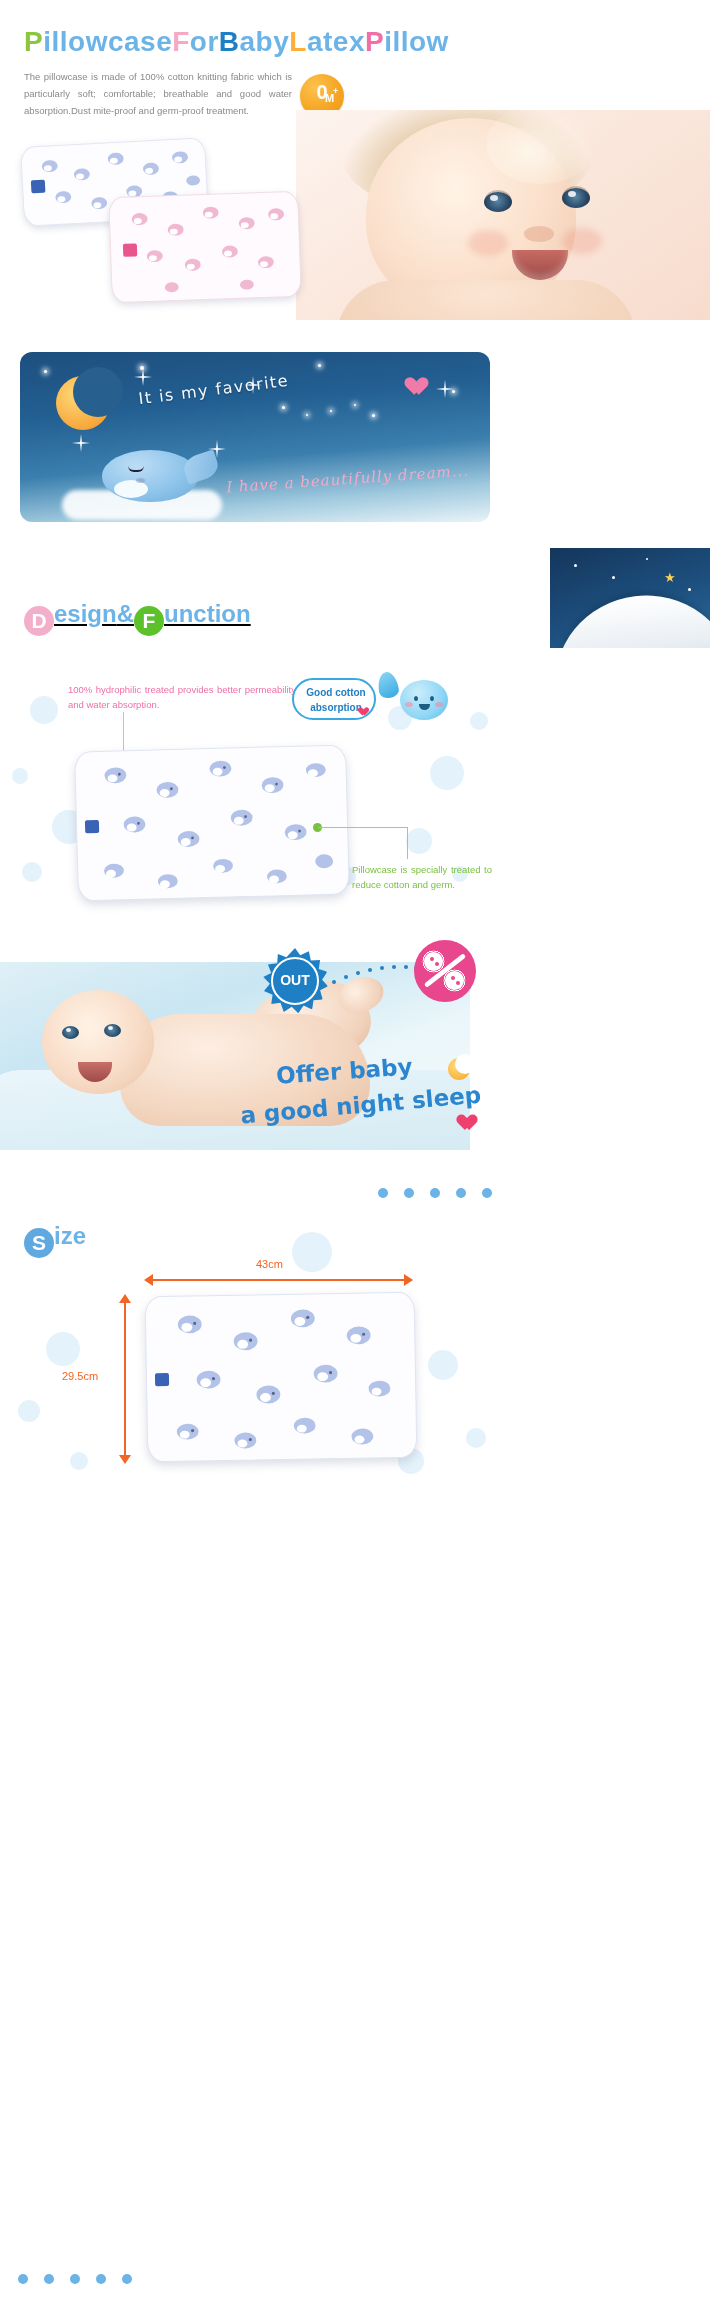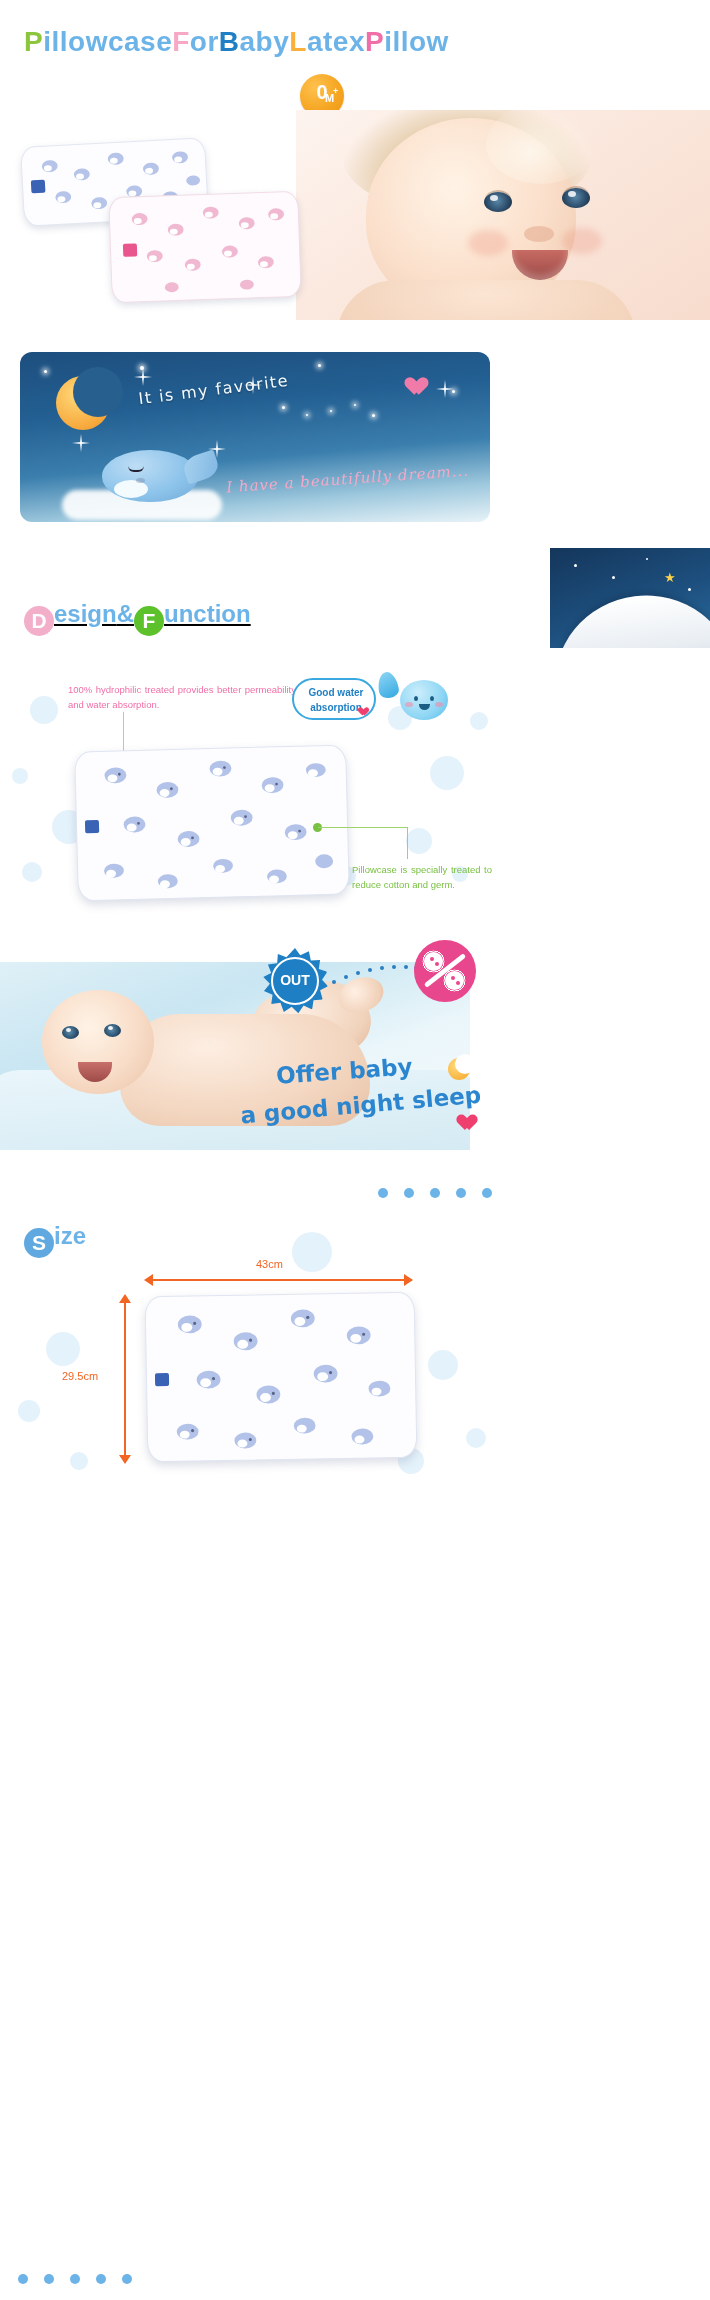--- a/index.html
+++ b/index.html
@@ -214,20 +214,21 @@
 <body>
 
 <div class="page">
 
   <div class="hero">
 
     <div class="title">
       <span class="c-green">P</span><span class="c-blue">illowcase </span><span class="c-pink">F</span><span class="c-blue">or </span><span class="c-dblue">B</span><span class="c-blue">aby </span><span class="c-yellow">L</span><span class="c-blue">atex </span><span class="c-hotpink">P</span><span class="c-blue">illow</span>
     </div>
 
+    <p class="intro">The pillowcase is made of 100% cotton knitting fabric which is particularly soft; comfortable; breathable and good water absorption.Dust mite-proof and germ-proof treatment.</p>
 
     <div class="badge0m">
       <div class="b-main">0</div>
       <div class="b-m">M</div>
       <div class="b-plus">+</div>
     </div>
 
     <div class="baby-photo">
       <div class="bp-hair"></div>
       <div class="bp-head">
@@ -365,21 +366,21 @@
     <span class="bub" style="left:452px;top:206px;width:16px;height:16px;"></span>
     <span class="bub" style="left:336px;top:206px;width:20px;height:20px;"></span>
   </div>
 
   <p class="note note-pink">100% hydrophilic treated provides better permeability and water absorption.</p>
   <span class="lead-pink"></span>
   <span class="dot-marker dot-pink"></span>
 
   <div class="water-bubble">
     <div class="wb-text">
-      <span>Good water</span><br>
+      <span>Good cotton</span><br>
       <span>absorption</span>
     </div>
     <span class="wb-heart"></span>
   </div>
   <div class="drop"></div>
   <div class="waterchar">
     <span class="wc-eye l"></span>
       <span class="wc-eye r"></span>
     <span class="wc-blush l"></span>
       <span class="wc-blush r"></span>

